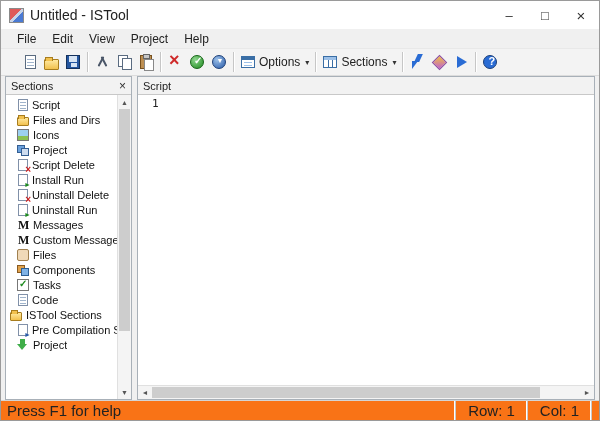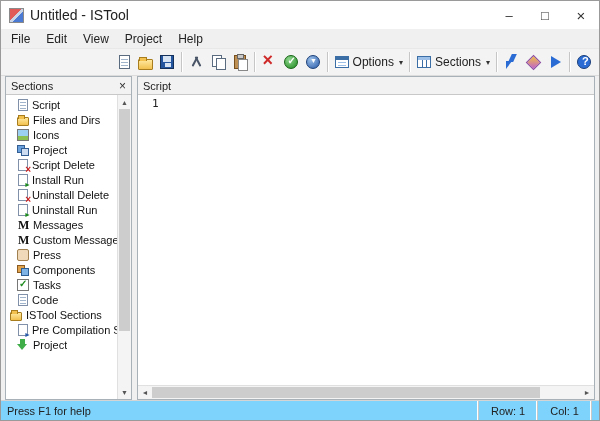--- a/index.html
+++ b/index.html
@@ -8,25 +8,25 @@
 
   
   .titlebar{height:28px;background:#ffffff;display:flex;align-items:center;padding-left:8px;flex:none;}
   .app-icon{width:15px;height:15px;margin-right:6px;background:linear-gradient(135deg,#e05a5a 0 45%,#c9d4e8 45% 60%,#4a7ad4 60% 100%);border:1px solid #8a8a8a;flex:none;}
   .title{font-size:14px;color:#222;}
   .win-controls{margin-left:auto;display:flex;height:100%;}
   .win-btn{width:36px;height:100%;display:flex;align-items:center;justify-content:center;color:#333;font-size:13px;}
   .win-btn.close span{font-size:15px;}
 
   
-  .menubar{height:20px;background:#f0f0f0;display:flex;align-items:stretch;padding-left:2px;flex:none;border-bottom:1px solid #e8e8e8;}
+  .menubar{height:20px;background:#f0f0f0;display:flex;align-items:stretch;padding-left:8px;flex:none;border-bottom:1px solid #e8e8e8;}
   .menu-item{padding:0 8px;display:flex;align-items:center;font-size:12px;color:#222;}
 
   
-  .toolbar{height:27px;background:#f3f3f3;border-bottom:1px solid #dcdcdc;display:flex;align-items:center;padding:0 4px;flex:none;justify-content:flex-end;}
+  .toolbar{height:27px;background:#f3f3f3;border-bottom:1px solid #dcdcdc;display:flex;align-items:center;padding:0 19px;flex:none;}
   .tb-btn{height:23px;display:flex;align-items:center;padding:2px 3px;gap:3px;}
   .tb-label{font-size:12px;color:#222;}
   .tb-caret{font-size:8px;color:#333;margin-left:2px;}
   .tb-sep{width:1px;height:20px;background:#c6c6c6;box-shadow:1px 0 0 #ffffff;margin:0 3px;flex:none;}
 
   .tbi{width:16px;height:16px;position:relative;display:inline-block;flex:none;}
   .tbi.i-new-file-icon{width:11px;height:14px;margin:1px 2px;background:#fff;border:1px solid #5a6b80;}
   .tbi.i-new-file-icon::before{content:"";position:absolute;left:1px;right:1px;top:3px;height:7px;background:repeating-linear-gradient(to bottom,#a0b4cc 0,#a0b4cc 1px,transparent 1px,transparent 3px);}
   .tbi.i-open-folder-icon{width:15px;height:11px;margin-top:4px;background:linear-gradient(#ffe9a0,#f2c14e);border:1px solid #a87d1e;border-radius:1px;}
   .tbi.i-open-folder-icon::before{content:"";position:absolute;top:-3px;left:0;width:6px;height:3px;background:#f2c14e;border:1px solid #a87d1e;border-bottom:none;}
@@ -103,21 +103,21 @@
   .hscroll .scroll-btn{width:14px;height:auto;}
   .hthumb{width:85%;background:#cdcdcd;margin:1px 0;flex:none;}
   .htrack{flex:1;}
 
   .splitter{width:5px;flex:none;}
 
   .editor{flex:1;min-width:0;border:1px solid #a8b0b8;background:#fff;display:flex;flex-direction:column;min-height:0;}
   .editor-body{flex:1;min-height:0;font-family:"DejaVu Sans Mono",monospace;font-size:11px;color:#222;padding:2px 0 0 14px;}
 
   
-  .statusbar{height:20px;flex:none;background:#7dd3fc;border-top:1px solid #d4d4d4;display:flex;align-items:center;font-size:11px;color:#222;padding-left:6px;}
+  .statusbar{height:20px;flex:none;background:#f97316;border-top:1px solid #d4d4d4;display:flex;align-items:center;font-size:15px;color:#222;padding-left:6px;}
   .status-spacer{flex:1;}
   .status-panel{border-left:1px solid #c8c8c8;box-shadow:-1px 0 0 #ffffff;padding:0 12px;height:100%;display:flex;align-items:center;}
   .status-end{width:8px;height:100%;border-left:1px solid #c8c8c8;box-shadow:-1px 0 0 #ffffff;}
 </style>
 </head>
 <body>
 
 <div class="window">
 
   <div class="titlebar">
@@ -246,21 +246,21 @@
             <div class="tree-item indent-1">
               <span class="ti i-messages-icon"></span>
               <span class="tree-label">Messages</span>
             </div>
             <div class="tree-item indent-1">
               <span class="ti i-custom-messages-icon"></span>
               <span class="tree-label">Custom Message</span>
             </div>
             <div class="tree-item indent-1">
               <span class="ti i-types-icon"></span>
-              <span class="tree-label">Press</span>
+              <span class="tree-label">Files</span>
             </div>
             <div class="tree-item indent-1">
               <span class="ti i-components-icon"></span>
               <span class="tree-label">Components</span>
             </div>
             <div class="tree-item indent-1">
               <span class="ti i-tasks-icon"></span>
               <span class="tree-label">Tasks</span>
             </div>
             <div class="tree-item indent-1">

